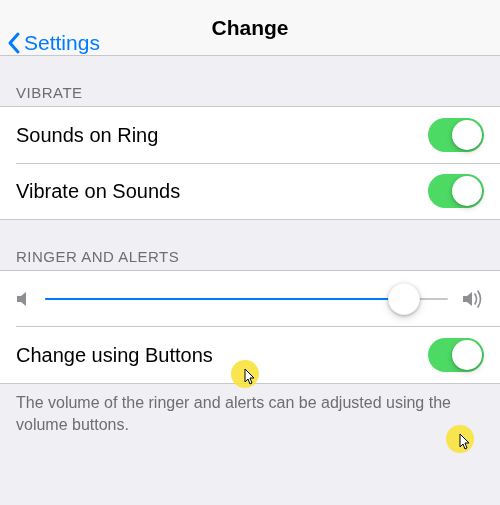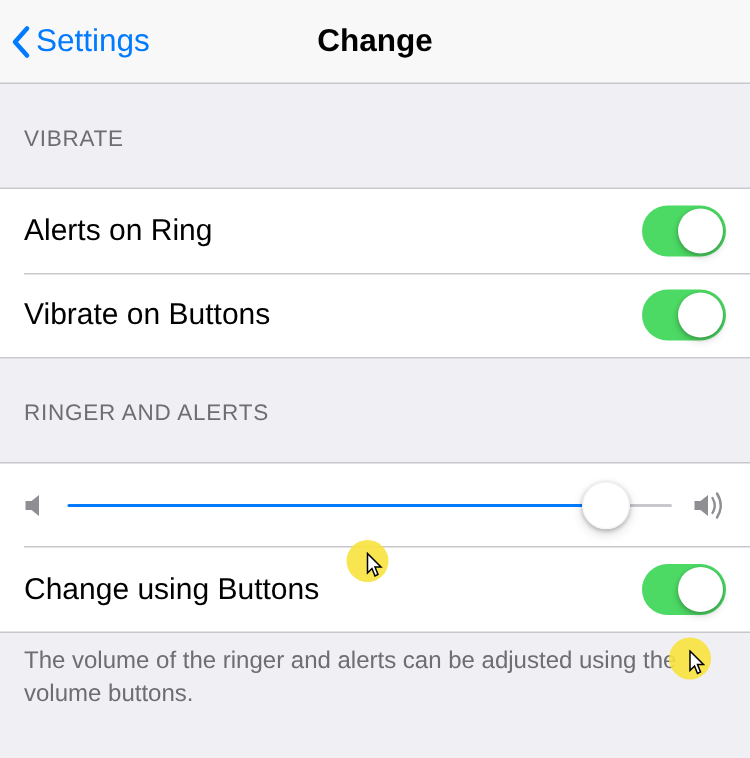--- a/index.html
+++ b/index.html
@@ -17,35 +17,35 @@
     position: relative;
     display: flex;
     align-items: center;
   }
   .back {
     position: absolute;
     left: 6px;
     top: 0;
     bottom: 0;
     display: flex;
-    align-items: center;
+    align-items: flex-end;
     color: #007aff;
     font-size: 21px;
   }
   .back svg { display: block; }
   .back-label { margin-left: 2px; }
   .title {
     flex: 1;
     text-align: center;
     font-size: 21px;
     font-weight: 600;
     color: #000;
   }
   .section-header {
-    padding: 28px 16px 24px 16px;
+    padding: 28px 16px 5px 16px;
     font-size: 15px;
     letter-spacing: 0.5px;
     color: #6d6d72;
     text-transform: uppercase;
   }
   .group {
     background: #fff;
     border-top: 1px solid #c8c7cc;
     border-bottom: 1px solid #c8c7cc;
   }
@@ -180,27 +180,27 @@
         </svg>
     </span>
     <span class="back-label">Settings</span>
   </div>
   <div class="title">Change</div>
 </div>
 
 <div class="section-header">Vibrate</div>
 <div class="group">
   <div class="row">
-    <span>Alerts on Ring</span>
+    <span>Sounds on Ring</span>
     <div id="toggle-ring" class="toggle on">
         <div class="knob"></div>
       </div>
   </div>
   <div class="row">
-    <span>Vibrate on Buttons</span>
+    <span>Vibrate on Sounds</span>
     <div id="toggle-silent" class="toggle on">
         <div class="knob"></div>
       </div>
   </div>
 </div>
 
 <div class="section-header">Ringer and Alerts</div>
 <div class="group">
   <div class="slider-row">
     <span class="vol-icon">

